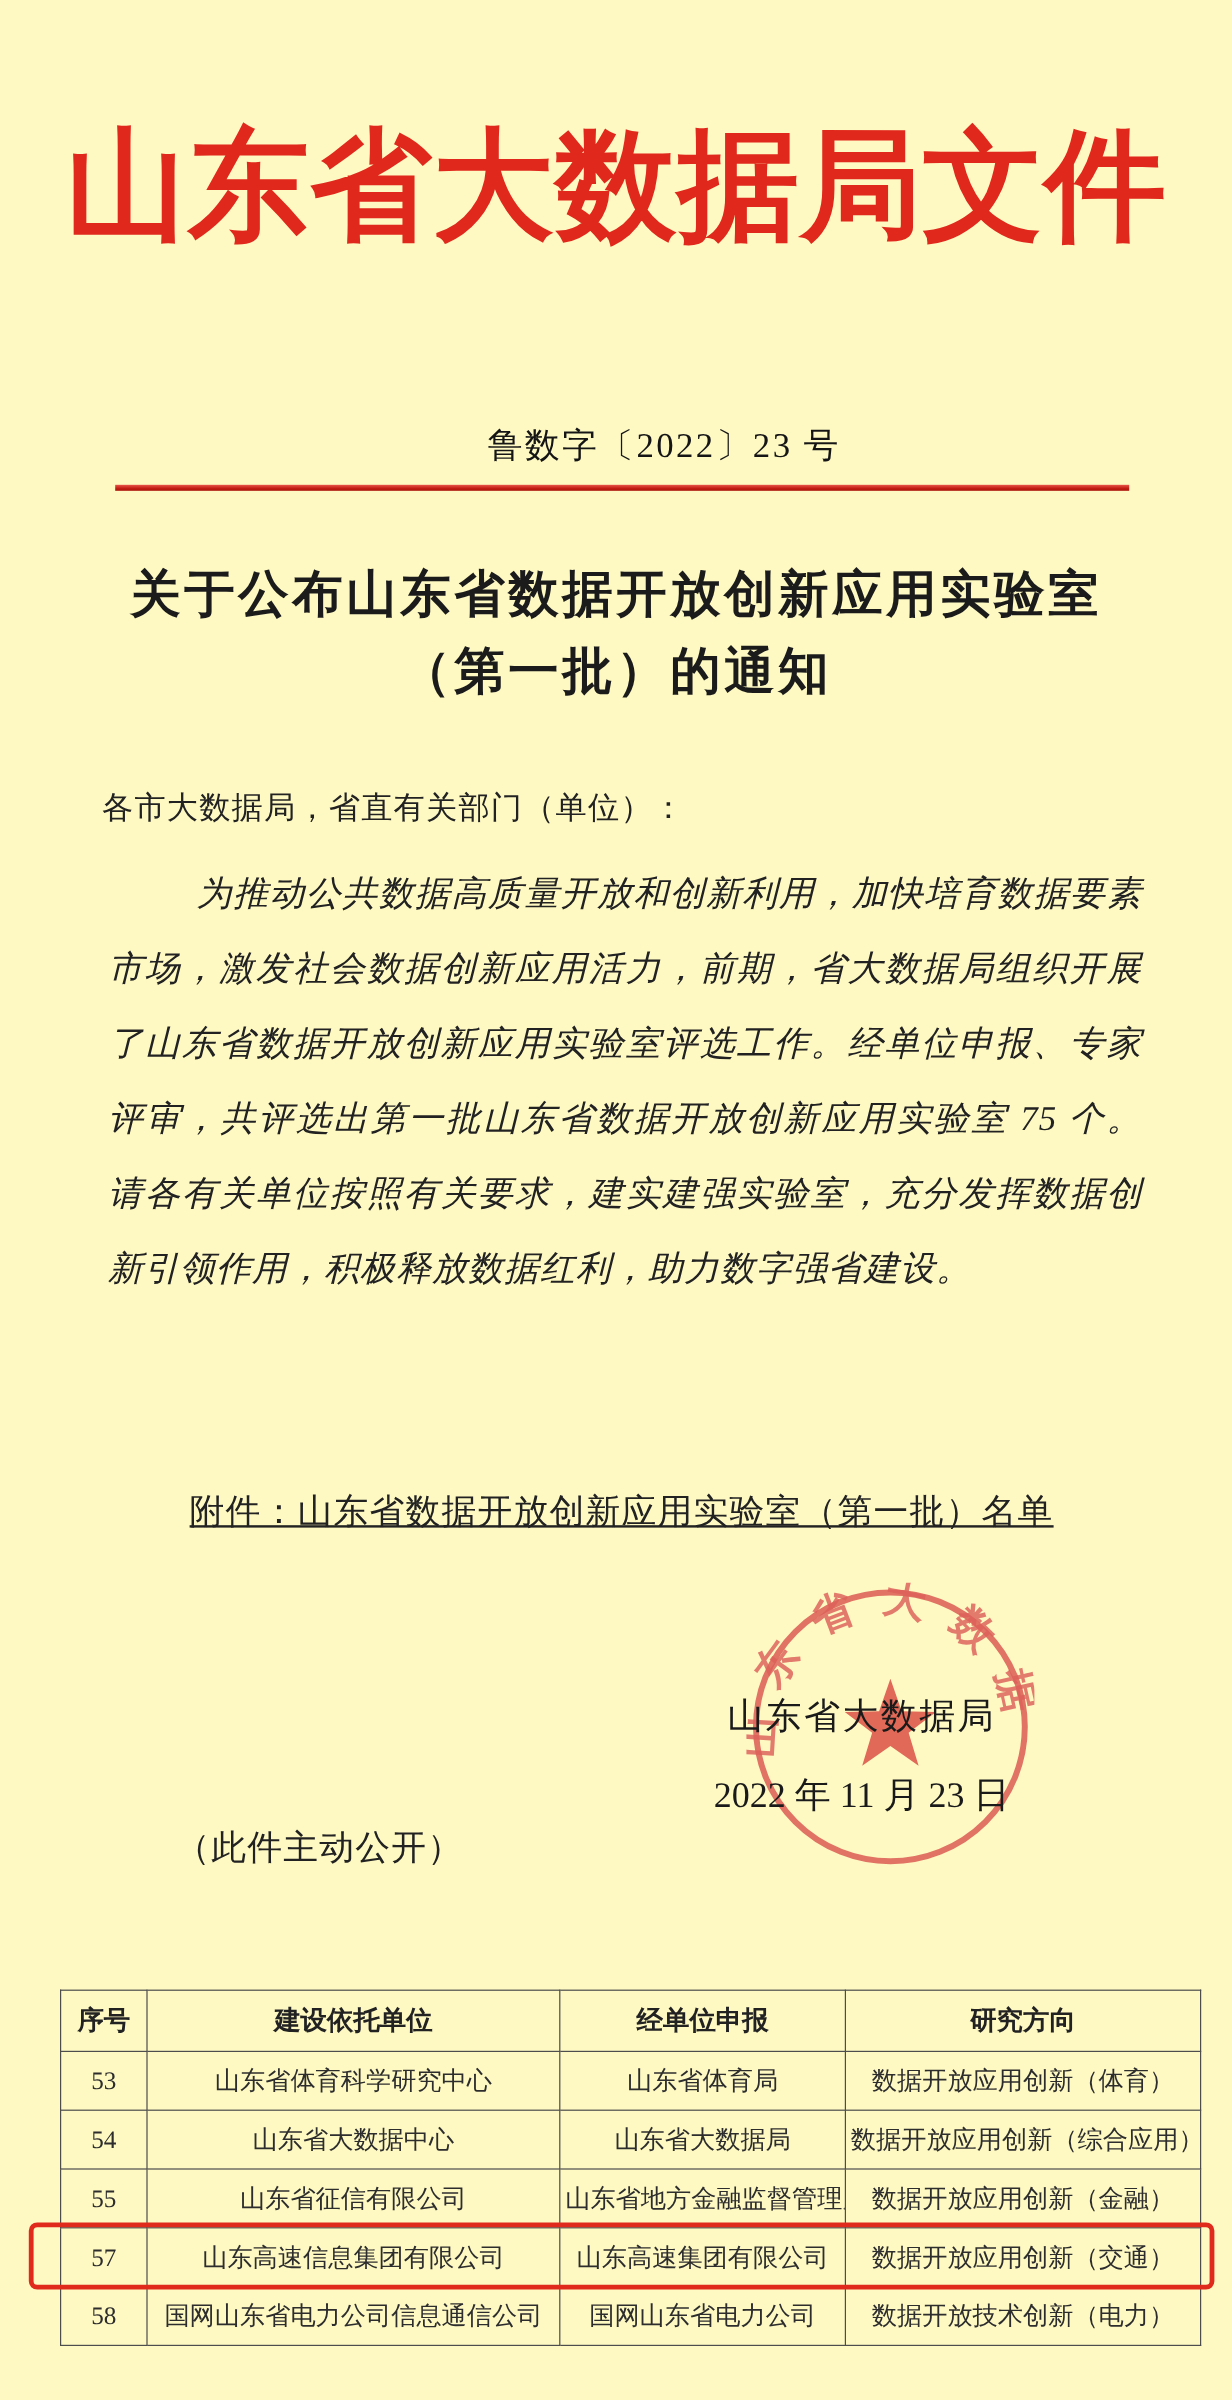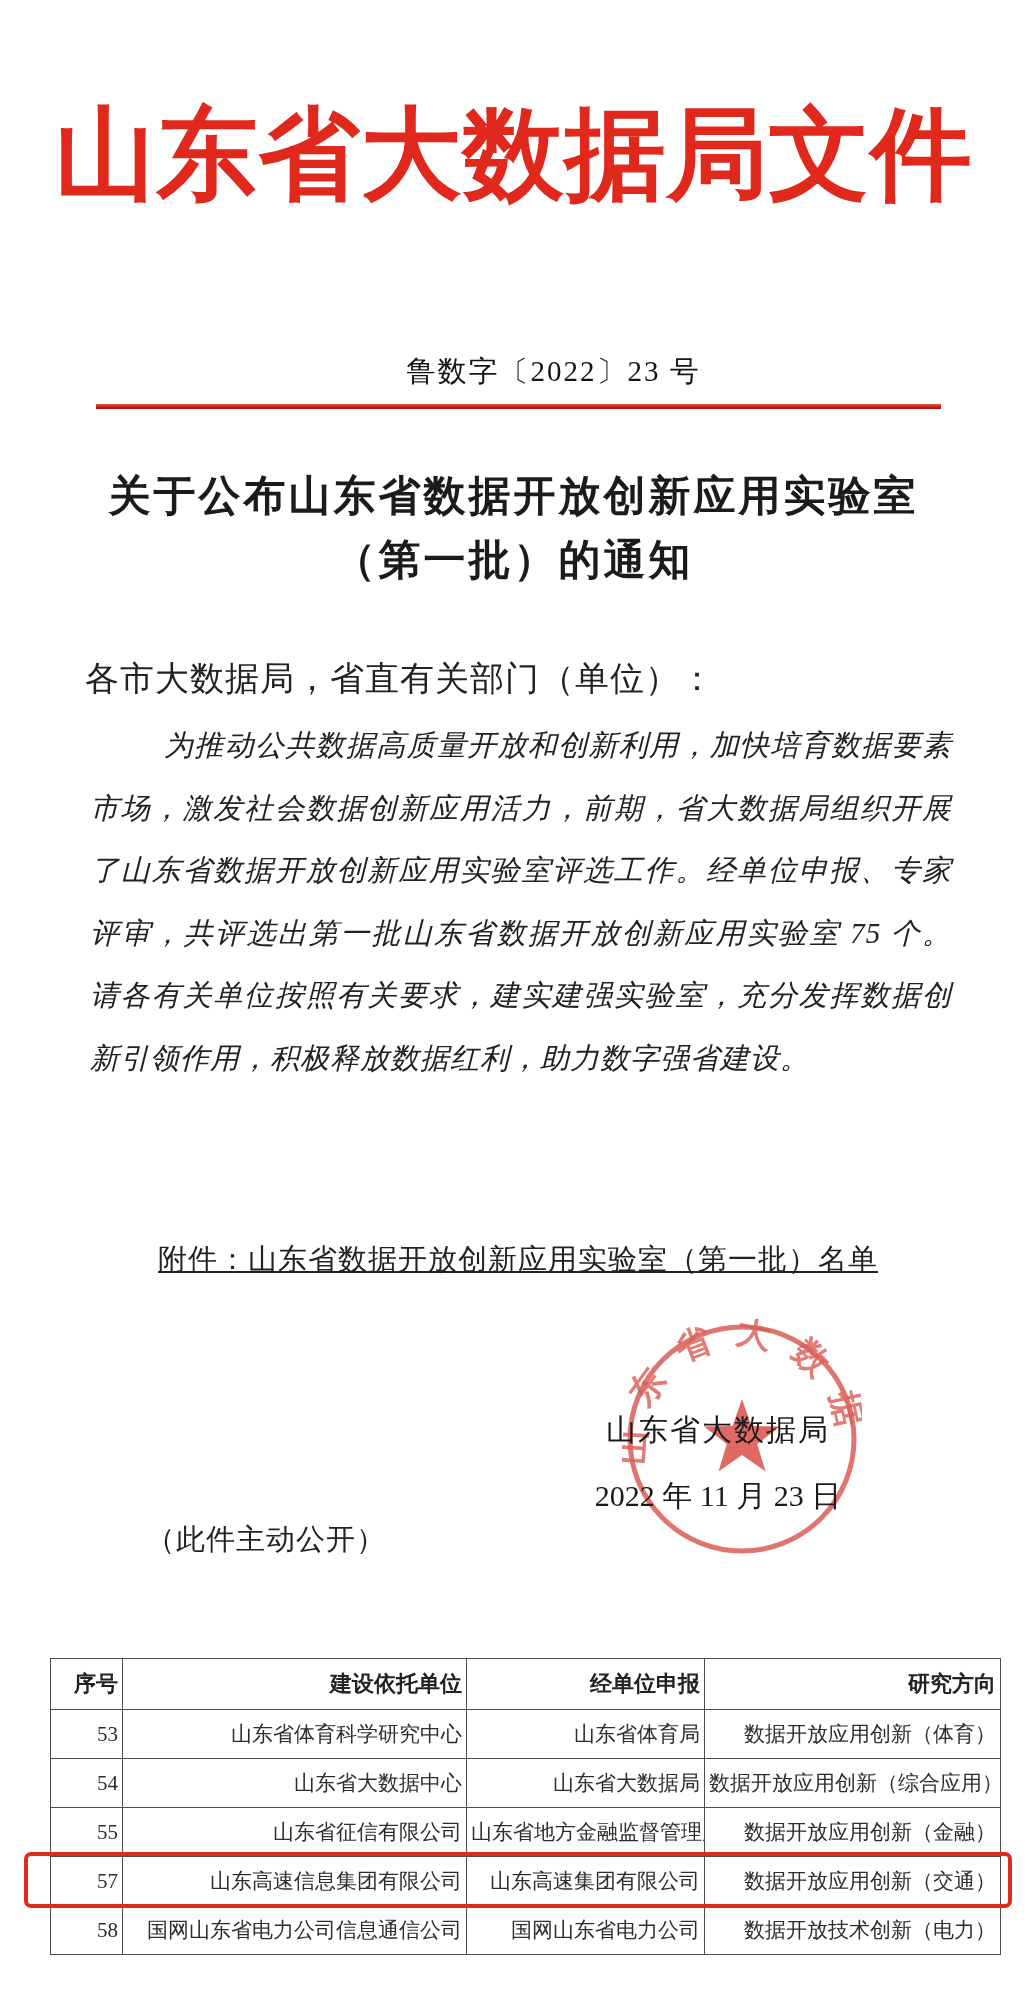--- a/index.html
+++ b/index.html
@@ -1,20 +1,20 @@
 <!DOCTYPE html>
 <html style="--header-red: #e0281c; --rule-red: #c21d14; --highlight-red: #e02a1c; --seal-red: #d9564e;"><head>
 <meta charset="utf-8">
 <style>
   html,body{margin:0;padding:0;background:#e9e9e9;}
   .page{
     position:relative;
     width:1027px;height:2000px;
     margin:0 auto;
-    background:#ffffff;
+    background:#fef9c3;
     overflow:hidden;
     font-family:"Liberation Serif","DejaVu Serif",serif;
     color:#242424;
   }
   .agency-title{
     position:absolute;top:88px;left:0;width:100%;
     text-align:center;
     font-size:101px;font-weight:900;
     color:var(--header-red,#e0281c);
     letter-spacing:1px;white-space:nowrap;
@@ -27,21 +27,21 @@
     position:absolute;top:404px;left:96px;width:845px;height:5px;
     background:linear-gradient(180deg,#e8564a 0%,var(--rule-red,#c21d14) 60%,#a91208 100%);
   }
   .doc-title{
     position:absolute;top:464px;left:0;width:100%;
     text-align:center;font-size:42px;font-weight:700;color:#1b1b1b;
     line-height:64px;letter-spacing:3px;
   }
   .salutation{
     position:absolute;left:85px;top:656px;
-    font-size:34px;letter-spacing:1px;color:#222;
+    font-size:26px;letter-spacing:1px;color:#222;
   }
   .paragraph{
     position:absolute;left:90px;top:714px;width:862px;
     font-size:29px;line-height:62.5px;color:#222;letter-spacing:1px;font-style:italic;
   }
   .pline{white-space:nowrap;}
   .pline.fill{text-align:justify;text-align-last:justify;white-space:normal;}
   .pline.indent{text-indent:74px;}
   .attachment{
     position:absolute;left:158px;top:1240px;
@@ -66,21 +66,21 @@
   .disclosure{
     position:absolute;left:146px;top:1520px;
     font-size:29px;letter-spacing:1px;color:#222;
   }
   .table-wrap{position:absolute;left:50px;top:1658px;width:950px;}
   table.lab-table{
     width:100%;border-collapse:collapse;table-layout:fixed;
     font-size:21px;color:#2d2d2d;
   }
   table.lab-table th,table.lab-table td{
-    border:1px solid #4d4d4d;text-align:right;
+    border:1px solid #4d4d4d;text-align:center;
     padding:0 4px;overflow:hidden;white-space:nowrap;
   }
   table.lab-table th{height:50px;font-size:22px;font-weight:700;color:#222;}
   table.lab-table td{height:48px;font-weight:500;}
   .highlight-box{
     position:absolute;left:-26px;top:194px;width:988px;height:56px;
     border:4px solid var(--highlight-red,#e02a1c);
     border-radius:7px;box-sizing:border-box;
     pointer-events:none;
   }

